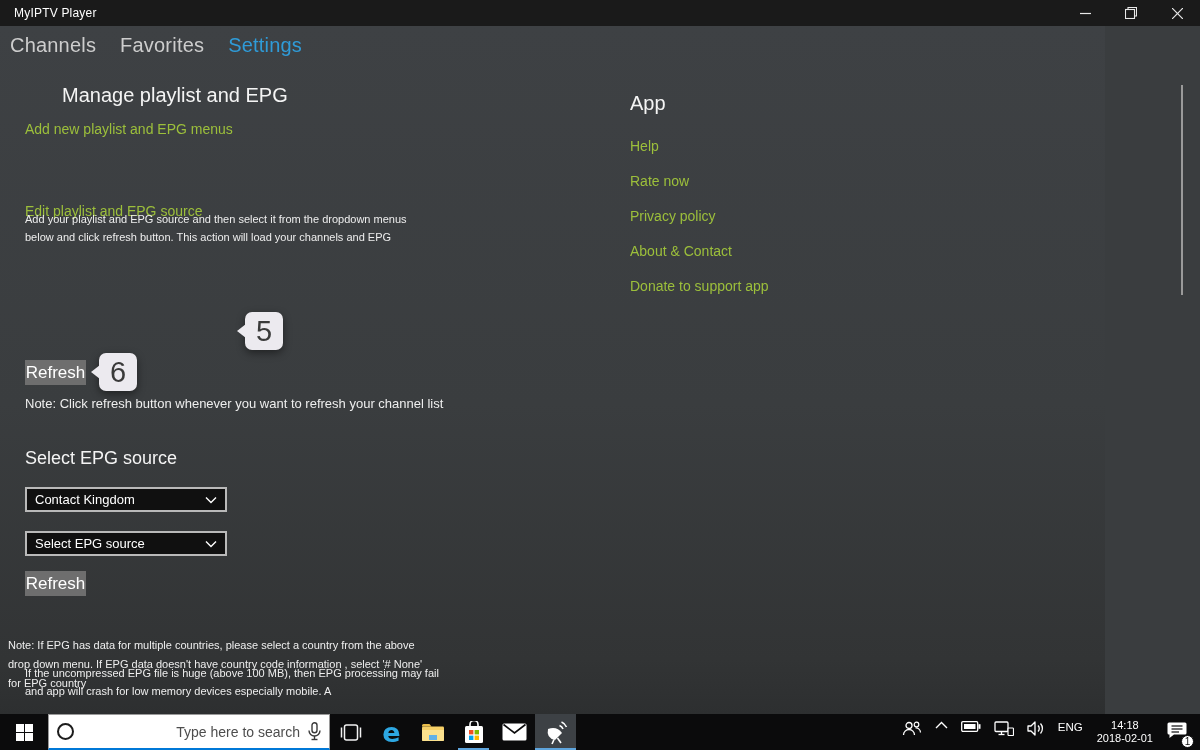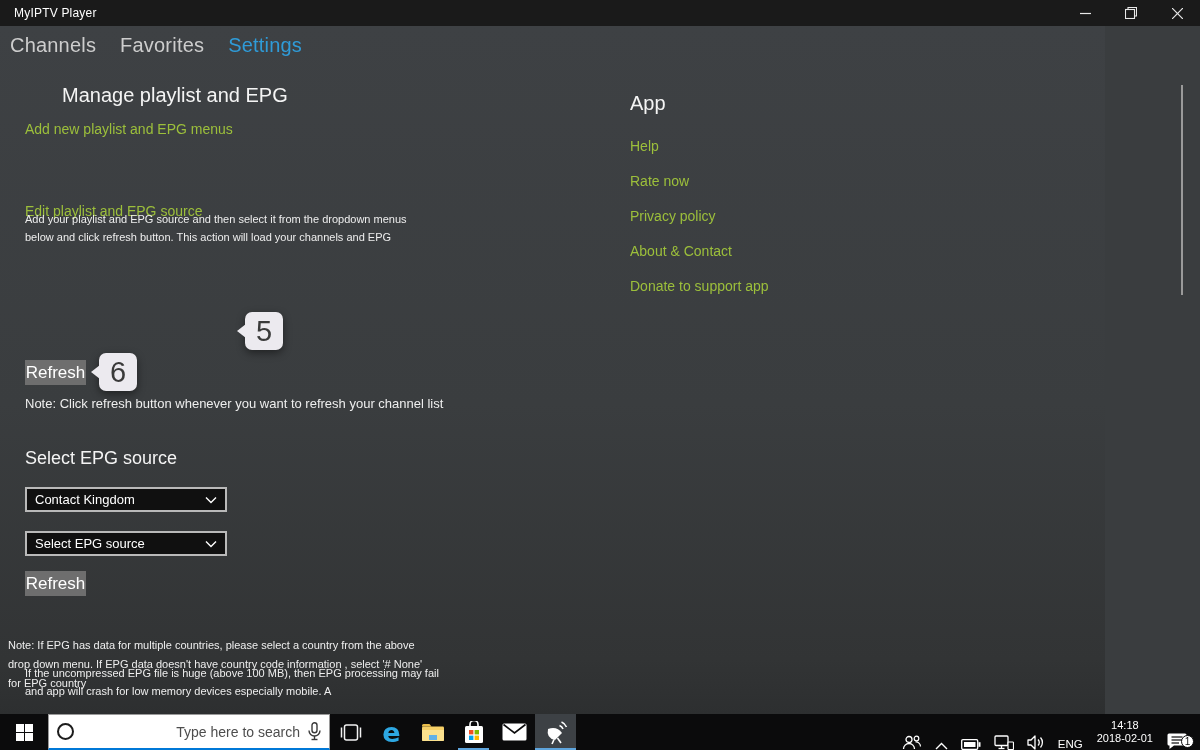--- a/index.html
+++ b/index.html
@@ -52,21 +52,21 @@
   .searchbox input { border:none; outline:none; flex:1; font-size:14px; font-family:inherit; color:#0f172a; background:transparent;text-align:right; }
   .searchbox input::placeholder { color:#4d4d4d; opacity:1; }
   .cortana-ring { width:17px; height:17px; border:2.5px solid #1c1c1c; border-radius:50%; flex:none; }
   .task-icons { display:flex; }
   .task-slot { width:41px; display:flex; align-items:center; justify-content:center; position:relative; }
   .task-slot.underlined::after { content:""; position:absolute; left:5px; right:5px; bottom:0; height:2px; background:#5ea4dc; }
   .task-slot.active { background:#3d4145; }
   .task-slot.active::after { left:0; right:0; }
   .edge-e { font-size:27px; font-weight:bold; color:#2da7e2; line-height:1; font-family:"DejaVu Sans",sans-serif; }
   .tray { margin-left:auto; display:flex; align-items:center; gap:7px; padding-right:10px; }
-  .tray-item { display:flex; align-items:flex-end; justify-content:center; padding:0 3px; height:100%; }
+  .tray-item { display:flex; align-items:flex-start; justify-content:center; padding:7px 3px; height:100%; }
   .tray-text { color:#fff; font-size:11.5px; }
   .clock { text-align:center; color:#fff; font-size:11px; line-height:13px; padding:0 4px; }
   .notif { position:relative; }
   .notif .badge { position:absolute; right:-4px; bottom:2px; width:13px; height:13px; background:#fff;
     border-radius:50%; color:#111; font-size:10px; display:flex; align-items:center; justify-content:center;
     border:1px solid #0b0b0c; }
 </style>
 </head>
 <body>
 

